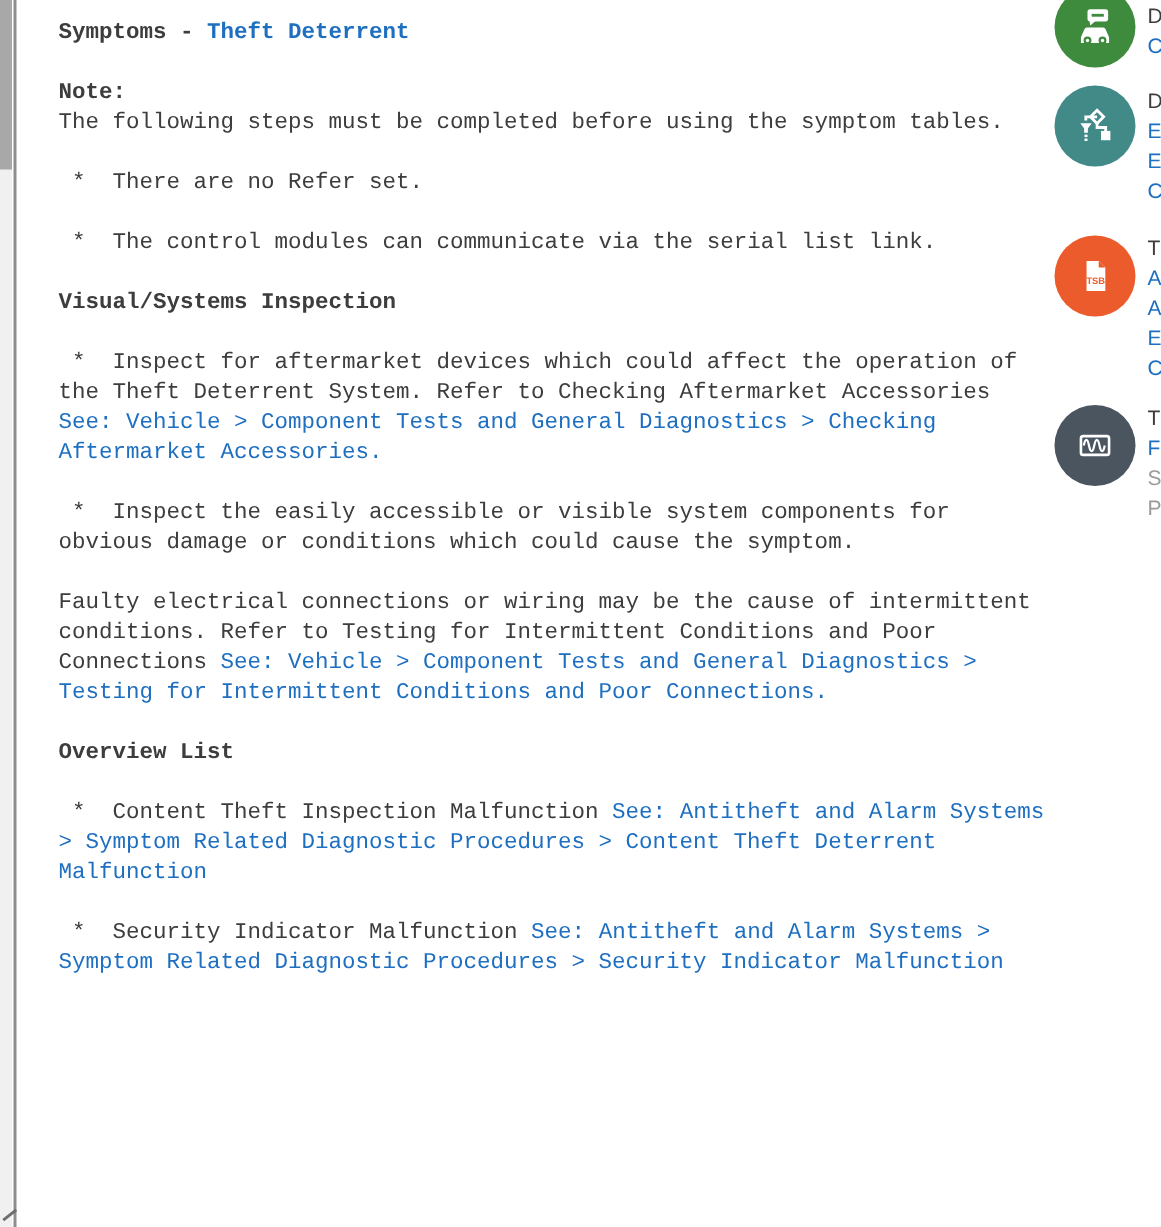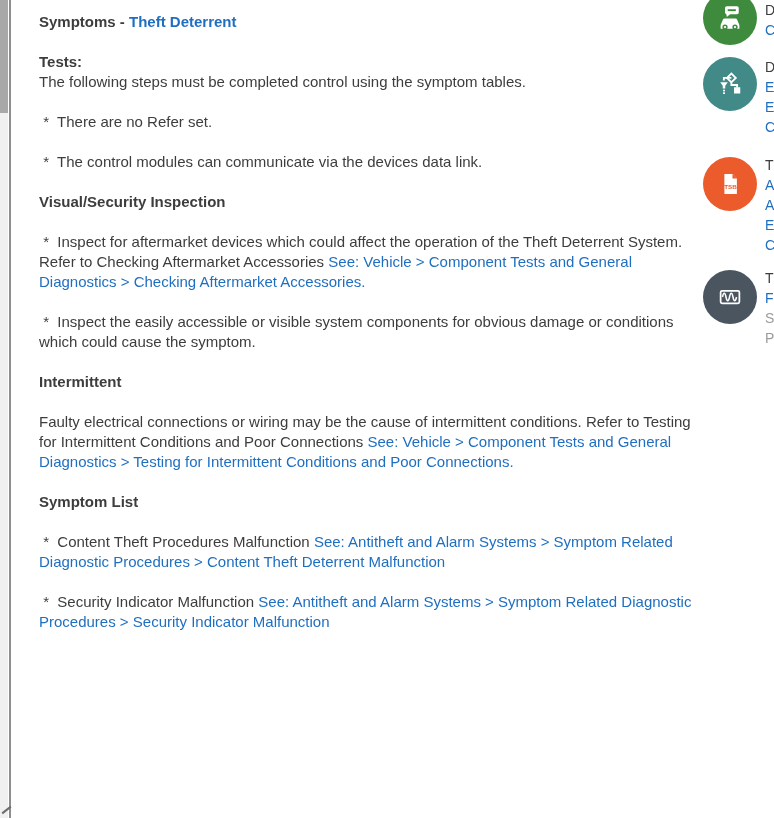--- a/index.html
+++ b/index.html
@@ -12,21 +12,21 @@
   
   .v-scroll-track{position:absolute;left:0;top:0;width:8px;height:818px;background:var(--track,#f0f0f0);}
   .v-scroll-thumb{position:absolute;left:0;top:0;width:8px;height:113px;background:var(--thumb,#a8a8a8);}
   .panel-border{position:absolute;left:9px;top:0;width:2px;height:818px;background:var(--border,#8e8e8e);}
   .corner-mark{position:absolute;left:1px;top:809px;width:11px;height:2px;background:#6d6d6d;transform:rotate(-38deg);}
   
   .article{
     position:absolute;left:11px;top:0;width:660px;padding:12px 0 0 28px;
     color:var(--text,#3d3d3d);font-size:15px;line-height:20px;
   }
-  .block{margin:0 0 20px 0;white-space:pre-wrap;}
+  .block{margin:0 0 20px 0;white-space:pre-wrap;font-family:Liberation Mono, monospace;}
   .block.note{margin-bottom:0;font-weight:bold;}
   .block.title{font-weight:bold;}
   .block.heading{font-weight:bold;}
   .lnk{color:var(--link,#1f6fc1);text-decoration:none;cursor:pointer;}
   .block.title .lnk{font-weight:bold;}
   
   .sidebar{position:absolute;left:695px;top:0;width:79px;height:818px;}
   .circle{
     position:absolute;left:8px;width:54px;height:54px;border-radius:50%;
     display:flex;align-items:center;justify-content:center;
@@ -50,31 +50,30 @@
 <body>
 
 <div class="v-scroll-track">
   <div class="v-scroll-thumb"></div>
 </div>
 <div class="panel-border"></div>
 <div class="corner-mark"></div>
 
 <div class="article">
     <div class="block title"><span>Symptoms - </span><a class="lnk">Theft Deterrent</a></div>
-    <div class="block note"><span>Tests:</span></div>
-    <div class="block para"><span>The following steps must be completed control using the symptom tables.</span></div>
+    <div class="block note"><span>Note:</span></div>
+    <div class="block para"><span>The following steps must be completed before using the symptom tables.</span></div>
     <div class="block para"><span> *  There are no Refer set.</span></div>
-    <div class="block para"><span> *  The control modules can communicate via the devices data link.</span></div>
-    <div class="block heading"><span>Visual/Security Inspection</span></div>
+    <div class="block para"><span> *  The control modules can communicate via the serial list link.</span></div>
+    <div class="block heading"><span>Visual/Systems Inspection</span></div>
     <div class="block para"><span> *  Inspect for aftermarket devices which could affect the operation of the Theft Deterrent System. Refer to Checking Aftermarket Accessories </span><a class="lnk">See: Vehicle &gt; Component Tests and General Diagnostics &gt; Checking Aftermarket Accessories.</a></div>
     <div class="block para"><span> *  Inspect the easily accessible or visible system components for obvious damage or conditions which could cause the symptom.</span></div>
-    <div class="block heading"><span>Intermittent</span></div>
     <div class="block para"><span>Faulty electrical connections or wiring may be the cause of intermittent conditions. Refer to Testing for Intermittent Conditions and Poor Connections </span><a class="lnk">See: Vehicle &gt; Component Tests and General Diagnostics &gt; Testing for Intermittent Conditions and Poor Connections.</a></div>
-    <div class="block heading"><span>Symptom List</span></div>
-    <div class="block para"><span> *  Content Theft Procedures Malfunction </span><a class="lnk">See: Antitheft and Alarm Systems &gt; Symptom Related Diagnostic Procedures &gt; Content Theft Deterrent Malfunction</a></div>
+    <div class="block heading"><span>Overview List</span></div>
+    <div class="block para"><span> *  Content Theft Inspection Malfunction </span><a class="lnk">See: Antitheft and Alarm Systems &gt; Symptom Related Diagnostic Procedures &gt; Content Theft Deterrent Malfunction</a></div>
     <div class="block para"><span> *  Security Indicator Malfunction </span><a class="lnk">See: Antitheft and Alarm Systems &gt; Symptom Related Diagnostic Procedures &gt; Security Indicator Malfunction</a></div>
   </div>
 
 <div class="sidebar">
     <div class="circle c1" style="background: rgb(62, 139, 62); --bg: #3e8b3e;">
       <svg width="30" height="30" viewBox="0 0 24 24">
         <rect x="8" y="2.5" width="11" height="6.5" rx="1.4" fill="#fff"></rect>
         <polygon points="9,8.5 12.5,8.5 9.5,11.2" fill="#fff"></polygon>
         <rect x="10.2" y="5" width="6.5" height="1.5" fill="var(--bg)"></rect>
         <path d="M4.5,17.5 l1.8,-4.2 a1.5,1.5 0 0 1 1.4,-1 h8.6 a1.5,1.5 0 0 1 1.4,1 l1.8,4.2 v3 h-15 z" fill="#fff"></path>

